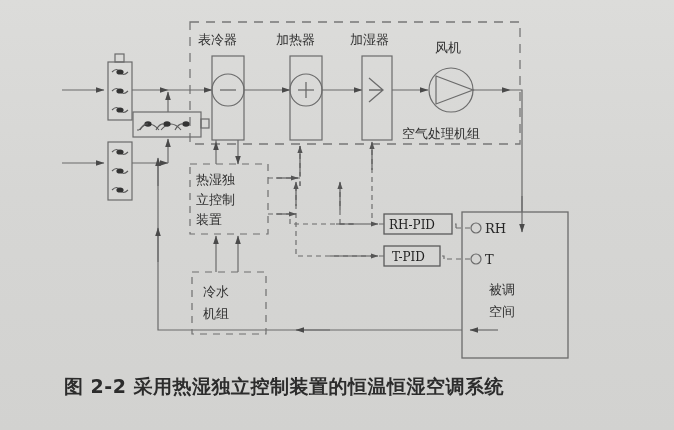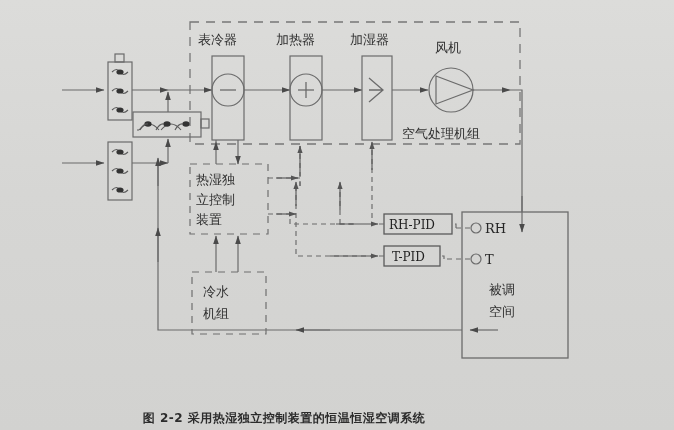--- a/index.html
+++ b/index.html
@@ -8,21 +8,21 @@
     background:#d8d8d6;
     font-family:"DejaVu Sans","Liberation Sans",sans-serif;
     overflow:hidden;position:relative;
   }
   #page{position:absolute;inset:0;background:
      linear-gradient(180deg,#dcdcda 0%,#d6d6d4 45%,#d2d2d0 100%);}
   #stage{position:absolute;left:0;top:0;width:552px;height:430px;}
   svg{display:block;}
   .cap{
     position:absolute;left:0;top:374px;width:568px;text-align:center;
-    font-size:12px;font-weight:bold;color:#2c2c2c;letter-spacing:.5px;margin-top:36px;
+    font-size:19px;font-weight:bold;color:#2c2c2c;letter-spacing:.5px;
   }
   .lbl{font-size:13px;fill:#2f2f2f;font-family:"DejaVu Sans","Liberation Sans",sans-serif;}
   .lbl-lat{font-size:13px;fill:#262626;font-family:"DejaVu Serif","Liberation Serif",serif;}
   .lbl-pid{font-size:12px;fill:#1f1f1f;font-family:"DejaVu Serif","Liberation Serif",serif;}
 </style>
 </head>
 <body>
 
 <div id="page"></div>
 

